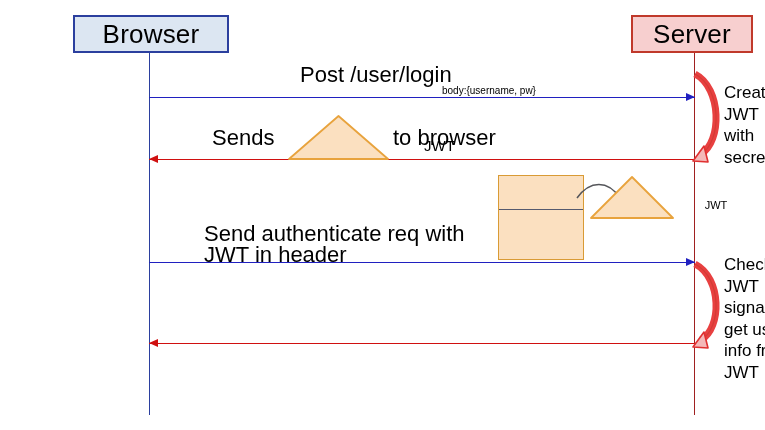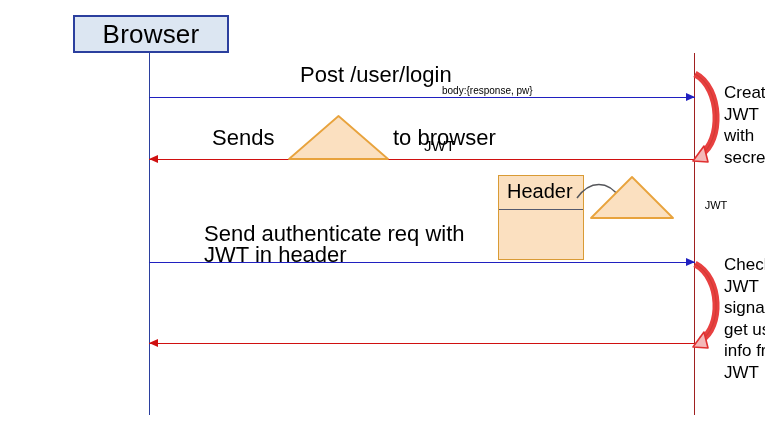--- a/index.html
+++ b/index.html
@@ -144,43 +144,45 @@
 </style>
 </head>
 <body>
 
 <div id="canvas">
 
   <div class="actor-box" id="actor-browser">
     <span>Browser</span>
   </div>
 
+  <div class="actor-box" id="actor-server">
+    <span>Server</span>
+  </div>
 
   <div class="lifeline" id="lifeline-browser"></div>
   <div class="lifeline" id="lifeline-server"></div>
 
   <div class="msg-label" style="left:252px; top:64px;">Post /user/login</div>
-  <div class="msg-sublabel" style="left:394px; top:85px;">body:{response, pw}</div>
+  <div class="msg-sublabel" style="left:394px; top:85px;">body:{username, pw}</div>
   <div class="msg-line msg-blue" style="left:101px; top:97px; width:546px;"></div>
   <div class="arrowhead arrow-right-blue" style="left:638px; top:92.5px;"></div>
 
   <div class="msg-label" style="left:164px; top:127px;text-align:right;">Sends</div>
   <div class="msg-label" style="left:345px; top:127px;">to browser</div>
   <div class="msg-line msg-red" style="left:101px; top:159px; width:546px;"></div>
   <div class="arrowhead arrow-left-red" style="left:101px; top:154.5px;"></div>
 
   <div class="jwt-token" style="left:240px; top:115px; width:101px; height:45px;">
     <svg width="101" height="45" viewBox="0 0 101 45">
       <polygon points="50.5,1 100,44 1,44" fill="#fbe0c0" stroke="#e8a33d" stroke-width="1.8" stroke-linejoin="round"></polygon>
     </svg>
     <span class="tri-text" style="top:22px; font-size:15px;">JWT</span>
   </div>
 
   <div class="header-box" style="left:450px; top:175px; width:86px; height:85px;">
-    <span class="hb-title">Header</span>
     <span class="hb-divider"></span>
   </div>
 
   <svg class="connector" style="left:528px; top:176px;" width="60" height="36">
     <path d="M1,22 C14,4 32,4 44,22" fill="none" stroke="#55565a" stroke-width="1.5"></path>
   </svg>
 
   <div class="jwt-token" style="left:542px; top:176px; width:84px; height:43px;">
     <svg width="84" height="43" viewBox="0 0 84 43">
       <polygon points="42,1 83,42 1,42" fill="#fbe0c0" stroke="#e8a33d" stroke-width="1.8" stroke-linejoin="round"></polygon>

